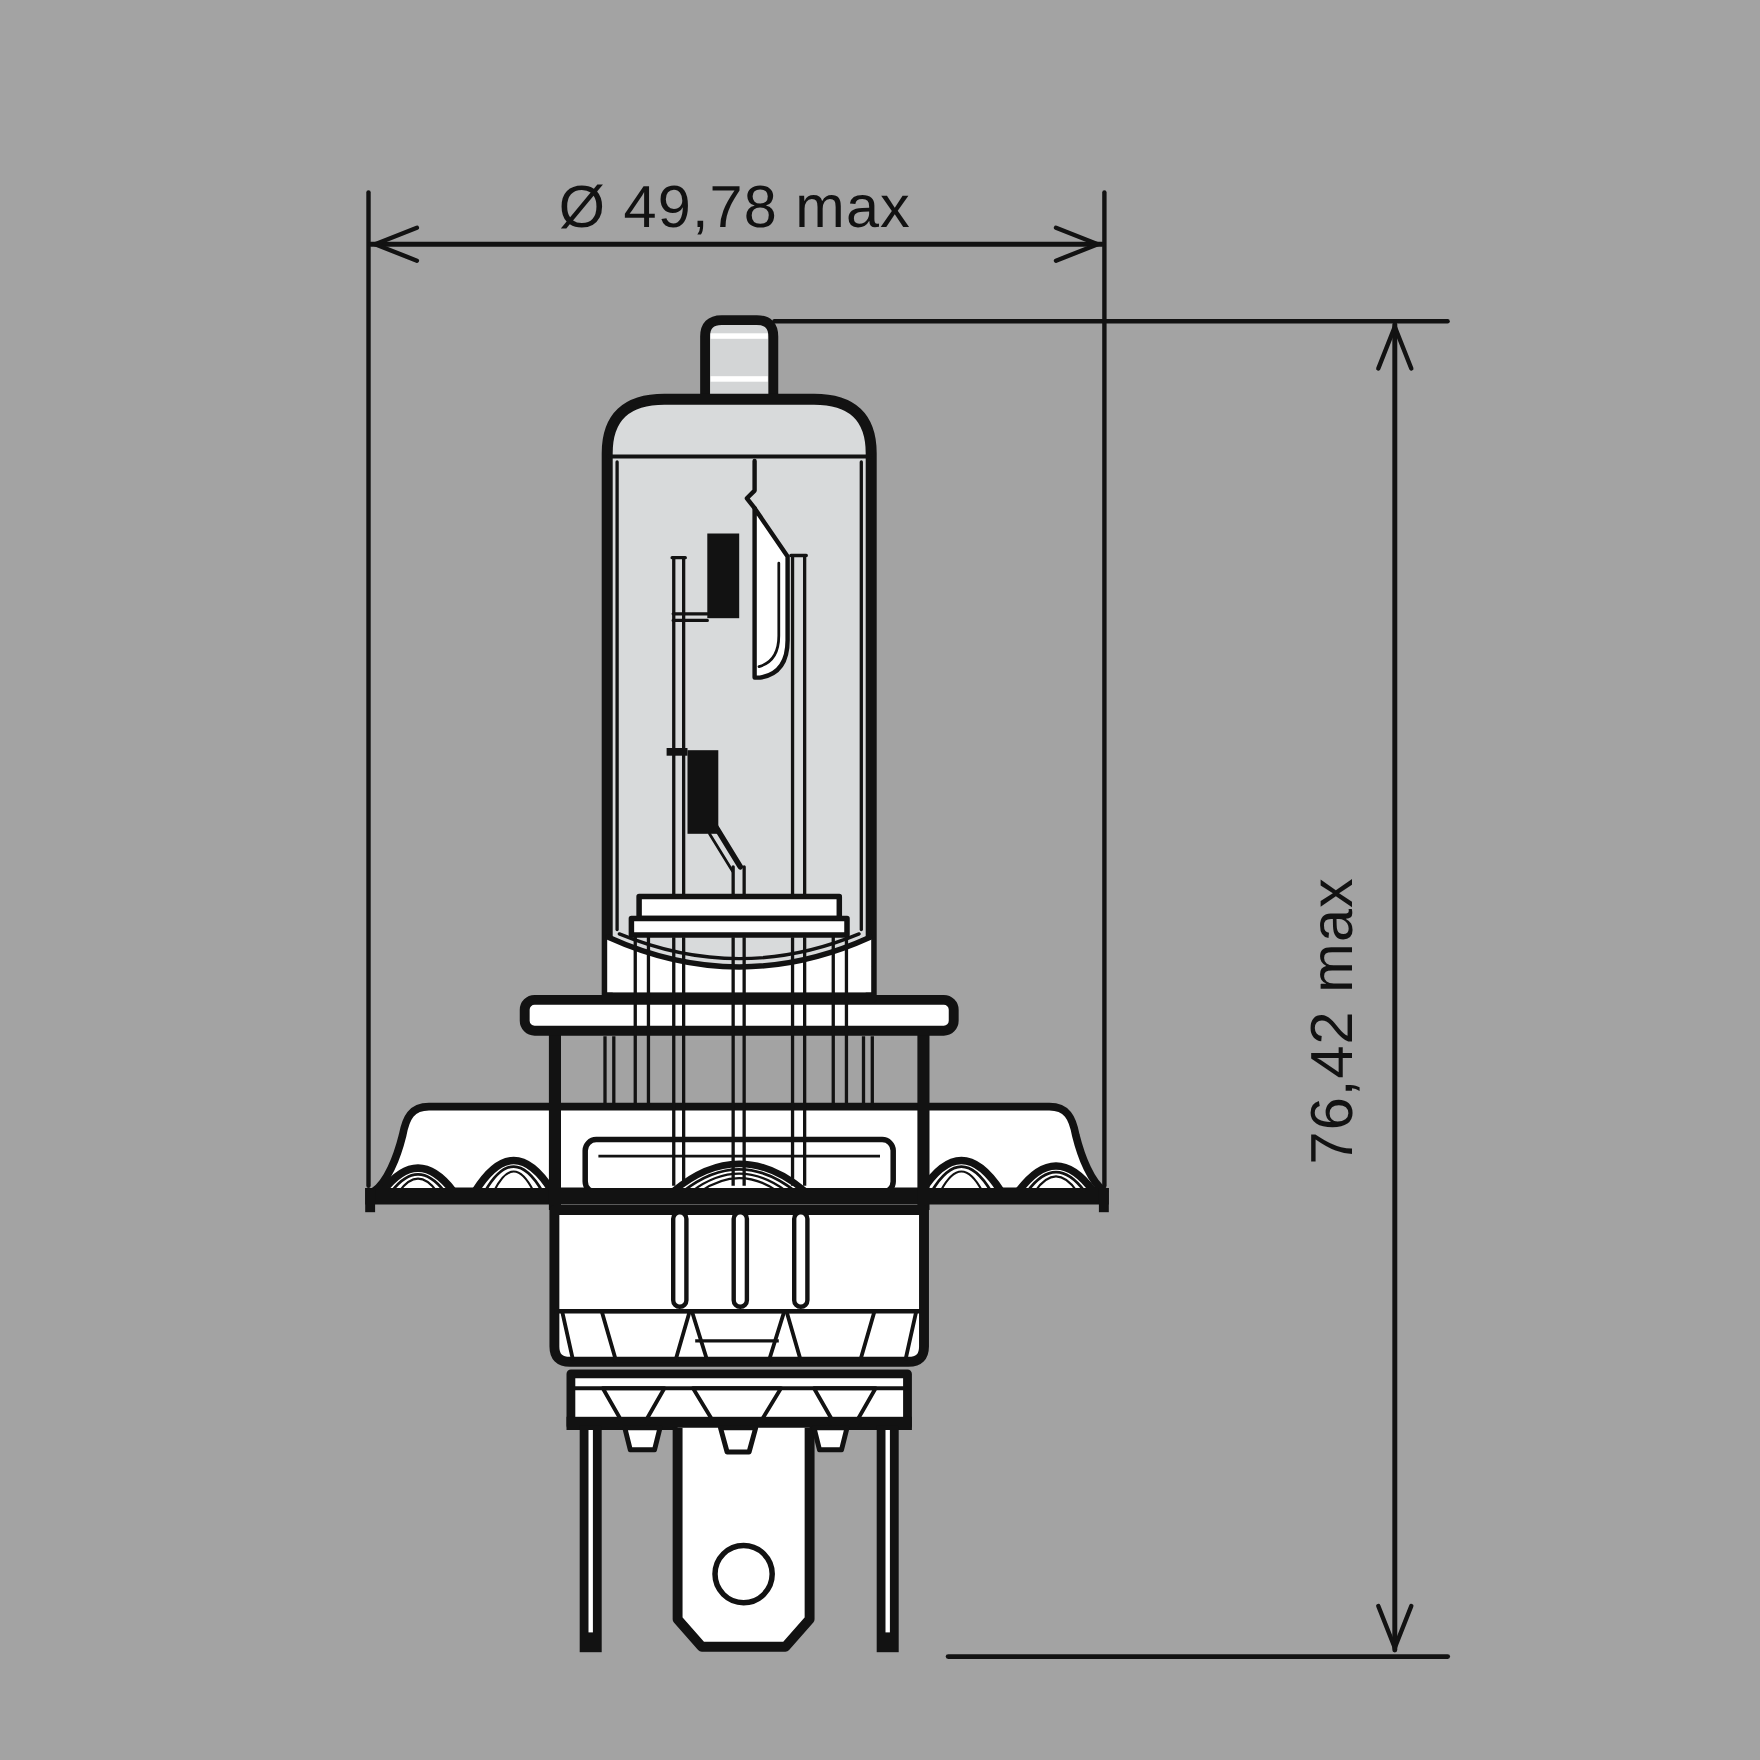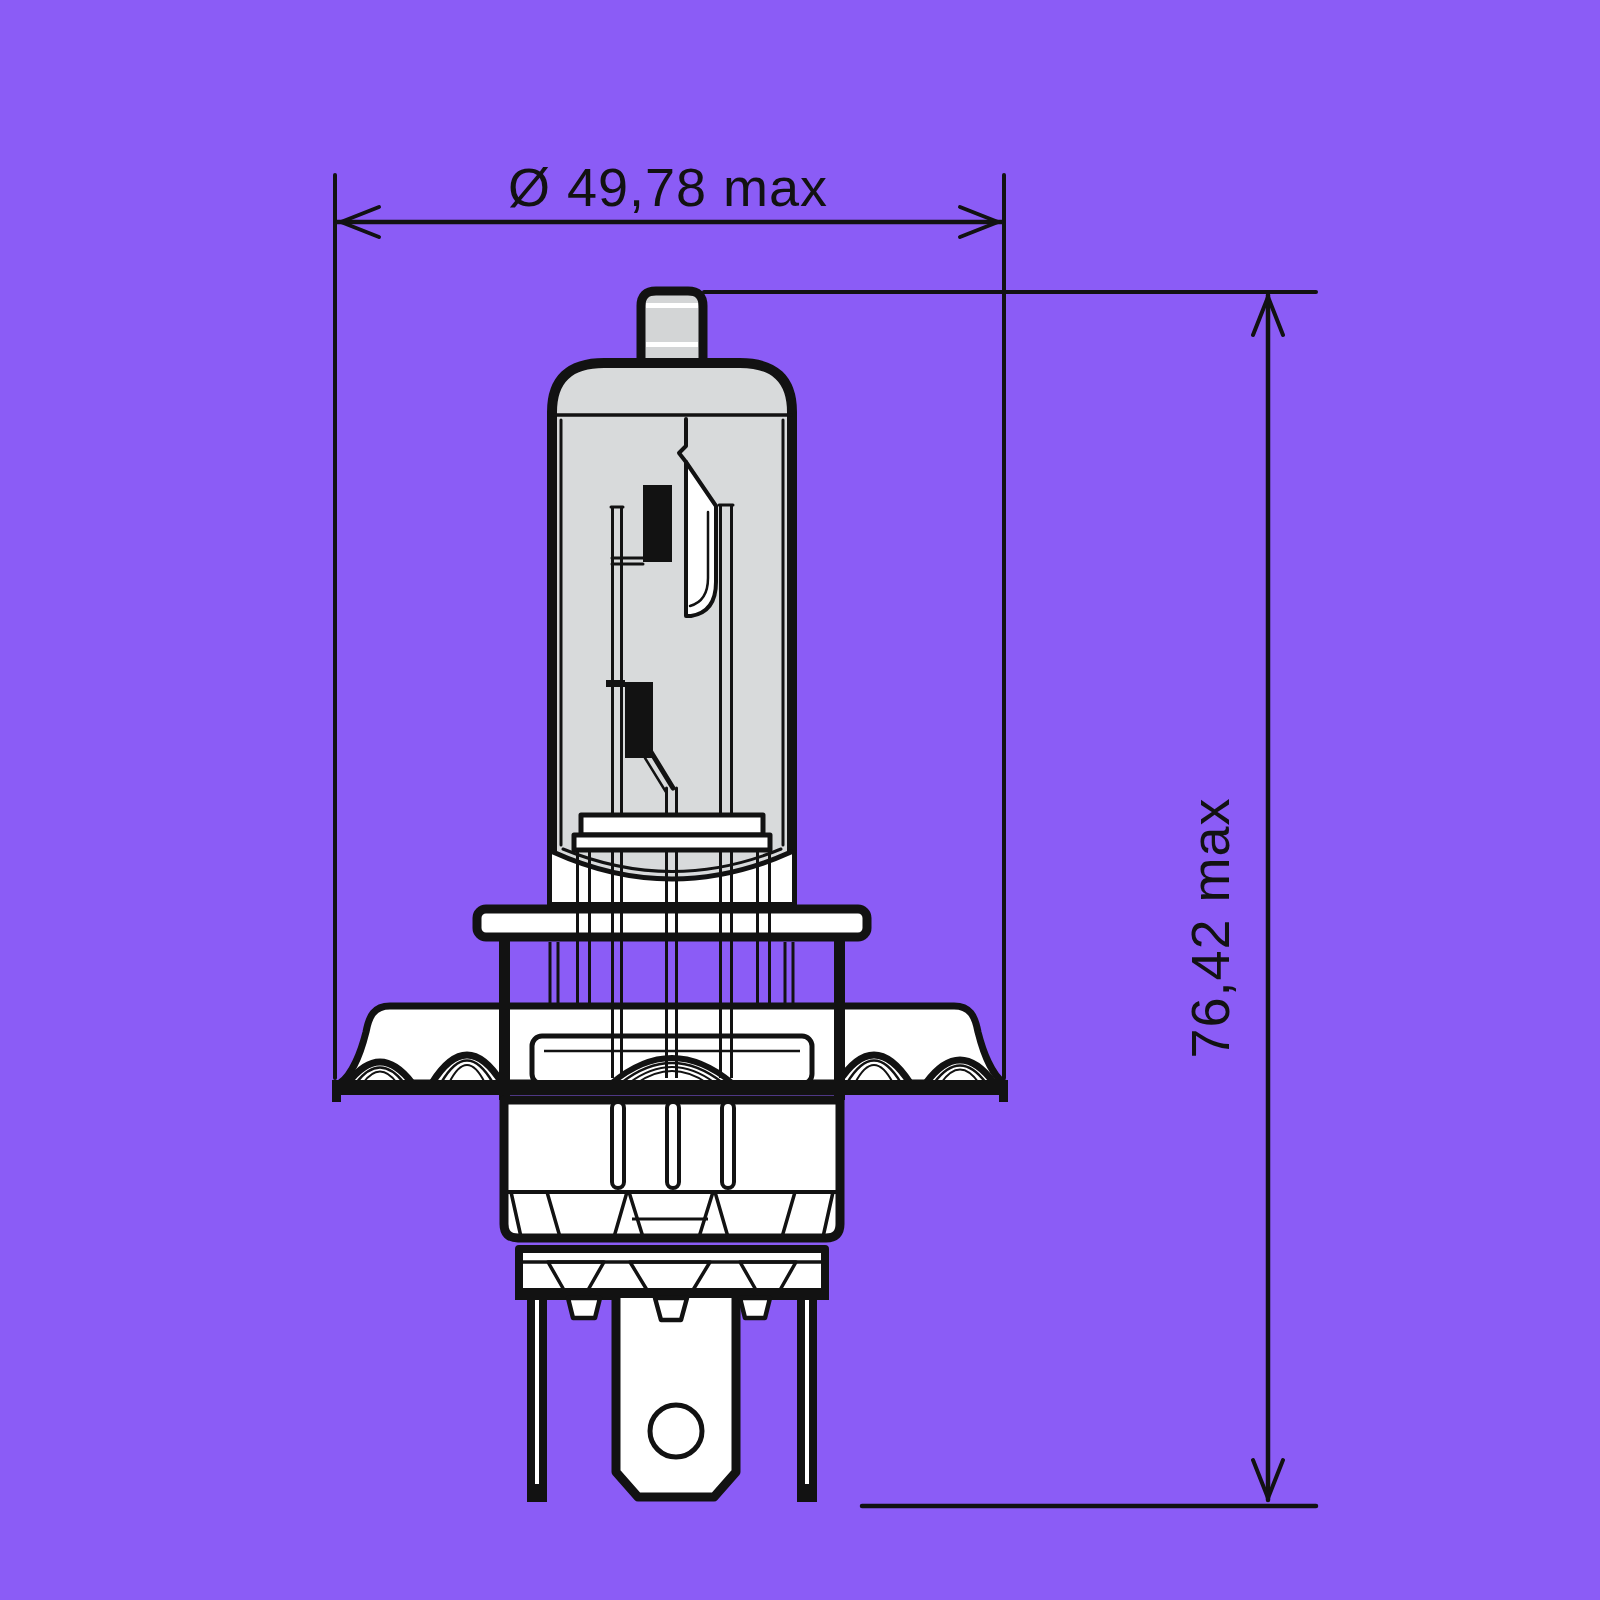--- a/index.html
+++ b/index.html
@@ -1,16 +1,16 @@
 <!DOCTYPE html>
 <html><head>
 <meta charset="utf-8">
 <style>
   html,body{margin:0;padding:0;background:#ffffff;}
-  .canvas{position:relative;width:1600px;height:1600px;background:#8b5cf6;overflow:hidden;}
+  .canvas{position:relative;width:1600px;height:1600px;background:#a3a3a3;overflow:hidden;}
   svg{display:block;}
   text{font-family:"Liberation Sans","DejaVu Sans",sans-serif;fill:#121212;}
   .dim-label{font-size:54px;letter-spacing:1px;}
 </style>
 </head>
 <body>
 
 <div class="canvas">
 <svg width="1600" height="1600" viewBox="0 0 1600 1600">
 

